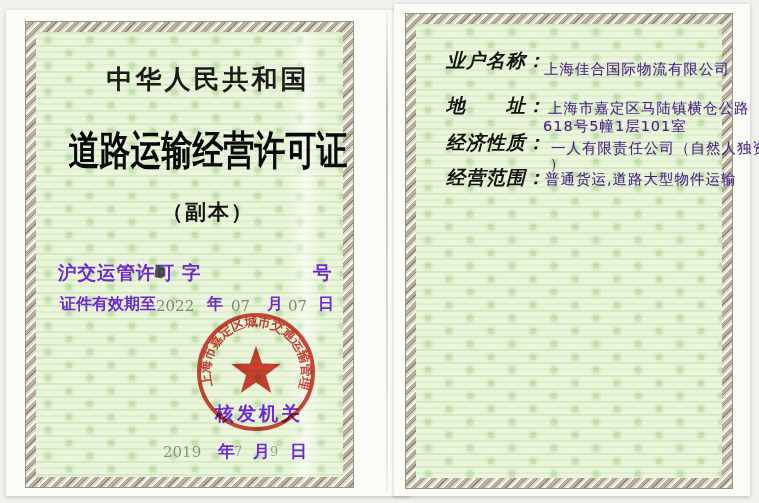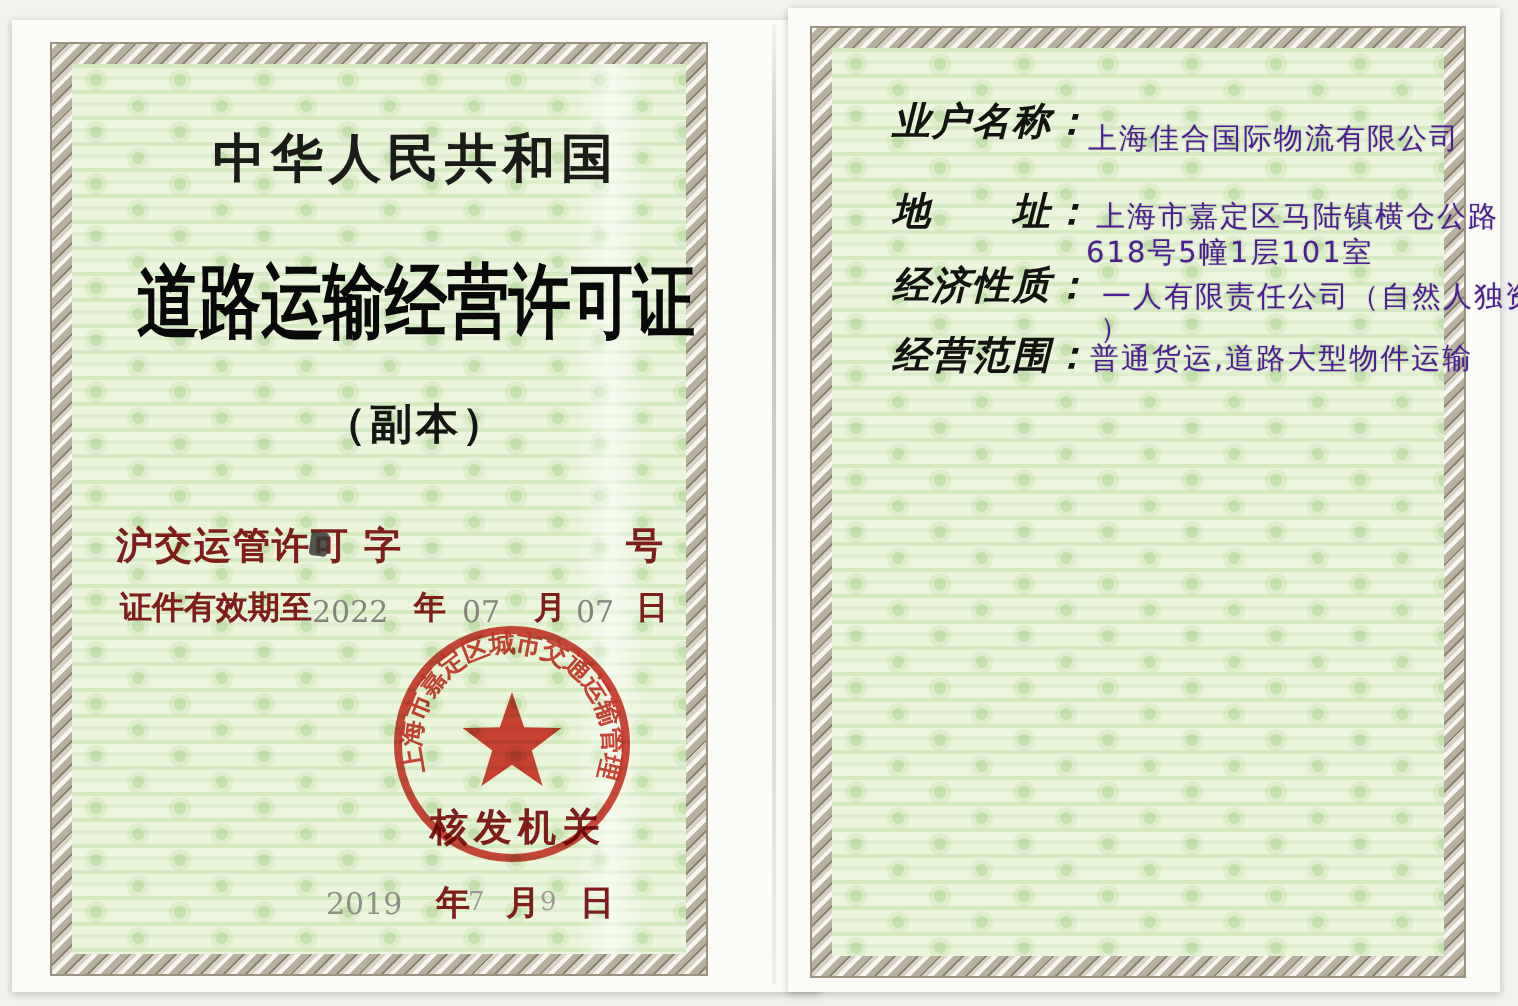--- a/index.html
+++ b/index.html
@@ -23,21 +23,21 @@
       repeating-linear-gradient(180deg, rgba(125,185,95,.20) 0 2px, transparent 2px 6px, rgba(125,185,95,.11) 6px 8px, transparent 8px 13px);
     background-size:42px 26px,42px 26px,auto;}
   .lightband{position:absolute;top:0;bottom:0;width:34px;background:linear-gradient(90deg,transparent,rgba(255,255,255,.55),transparent);}
 
   .abs{position:absolute;white-space:nowrap;}
   .ctr{left:0;right:0;text-align:center;}
 
   .country{top:52px;font-family:"DejaVu Serif","Liberation Serif",serif;font-size:26px;font-weight:600;letter-spacing:3px;color:#1b1b18;}
   .title{top:114px;font-size:31px;font-weight:900;letter-spacing:0px;color:#090909;transform:scaleY(1.3);transform-origin:center top;}
   .subtitle{top:188px;font-family:"DejaVu Serif","Liberation Serif",serif;font-size:21px;font-weight:600;letter-spacing:2px;color:#151512;}
-  .lbl{font-weight:700;color:#7f1d1d;}
+  .lbl{font-weight:700;color:#6d28d9;}
   .printnum{font-family:"DejaVu Serif","Liberation Serif",serif;color:#55554f;}
 
   .blotch{position:absolute;width:9px;height:12px;background:#3a3a36;transform:rotate(8deg);border-radius:2px;opacity:.85;}
 
   .stamp{position:absolute;mix-blend-mode:multiply;opacity:.92;}
 
   .val{color:#4c1d95;font-size:14.5px;letter-spacing:1px;text-shadow:0 0 1px rgba(118,140,100,.55);}
   .rlabel{font-size:19px;font-weight:700;color:#131310;letter-spacing:1px;font-style:italic;}
 
   .crease{position:absolute;left:386px;top:12px;width:2px;height:480px;

